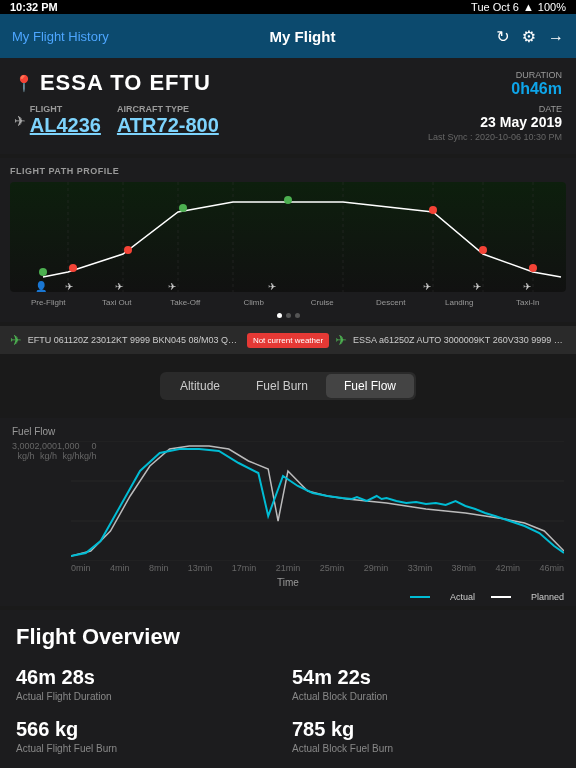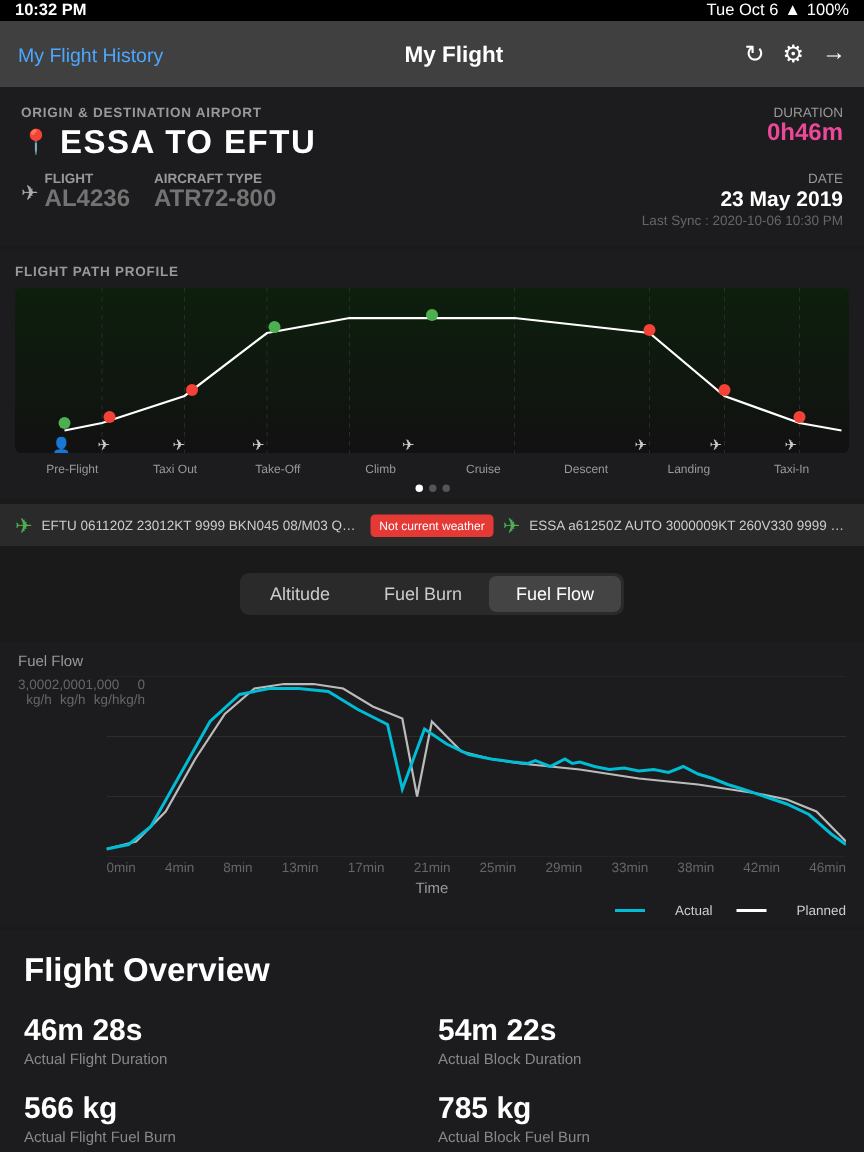--- a/index.html
+++ b/index.html
@@ -20,21 +20,21 @@
       justify-content: space-between;
       align-items: center;
       padding: 4px 10px;
       height: 14px;
     }
     .status-time { font-size: 11px; font-weight: 600; color: #fff; }
     .status-right { display: flex; align-items: center; gap: 4px; font-size: 11px; color: #fff; }
 
     
     .header {
-      background: #404040;
+      background: #0c4a6e;
       display: flex;
       align-items: center;
       justify-content: space-between;
       padding: 8px 12px;
       height: 44px;
     }
     .header-back { color: #4da6ff; font-size: 13px; cursor: pointer; }
     .header-title { color: #fff; font-size: 15px; font-weight: 600; }
     .header-icons { display: flex; gap: 12px; align-items: center; }
     .header-icon { color: #fff; font-size: 16px; cursor: pointer; }
@@ -45,25 +45,25 @@
       padding: 12px 14px;
       margin: 0;
     }
     .origin-label { color: #999; font-size: 9px; font-weight: 600; letter-spacing: 0.5px; text-transform: uppercase; margin-bottom: 2px; }
     .route-row { display: flex; justify-content: space-between; align-items: flex-start; }
     .route-main { display: flex; align-items: center; gap: 6px; }
     .route-icon { color: #aaa; font-size: 16px; }
     .route-text { font-size: 22px; font-weight: 700; color: #fff; letter-spacing: 1px; }
     .duration-block { text-align: right; }
     .duration-label { color: #999; font-size: 9px; text-transform: uppercase; }
-    .duration-value { color: #ec4899; font-size: 16px; font-weight: 600; }
+    .duration-value { color: #0ea5e9; font-size: 16px; font-weight: 600; }
     .flight-details-row { display: flex; justify-content: space-between; margin-top: 6px; align-items: flex-start; }
     .flight-left { display: flex; gap: 16px; align-items: flex-end; }
     .field-label { color: #999; font-size: 9px; text-transform: uppercase; font-weight: 600; }
-    .field-value { color: #737373; font-size: 16px; font-weight: 700; }
+    .field-value { color: #7dd3fc; font-size: 20px; font-weight: 700; text-decoration: underline; }
     .date-block { text-align: right; }
     .date-value { color: #fff; font-size: 14px; font-weight: 600; }
     .sync-text { color: #666; font-size: 9px; margin-top: 2px; }
     .flight-row-left { display: flex; align-items: center; gap: 4px; }
 
     
     .fpp-section {
       background: #1c1c1e;
       margin-top: 4px;
       padding: 8px 10px 4px;
@@ -212,21 +212,20 @@
   <div class="header-icons">
     <span class="header-icon">↻</span>
     <span class="header-icon">⚙</span>
     <span class="header-icon">→</span>
   </div>
 </div>
 
 <div class="flight-info-card">
   <div class="route-row">
     <div>
-      <div class="origin-label">ORIGIN &amp; DESTINATION AIRPORT</div>
       <div class="route-main">
         <span class="route-icon">📍</span>
         <span class="route-text">ESSA TO EFTU</span>
       </div>
     </div>
     <div class="duration-block">
       <div class="duration-label">DURATION</div>
       <div class="duration-value">0h46m</div>
     </div>
   </div>

